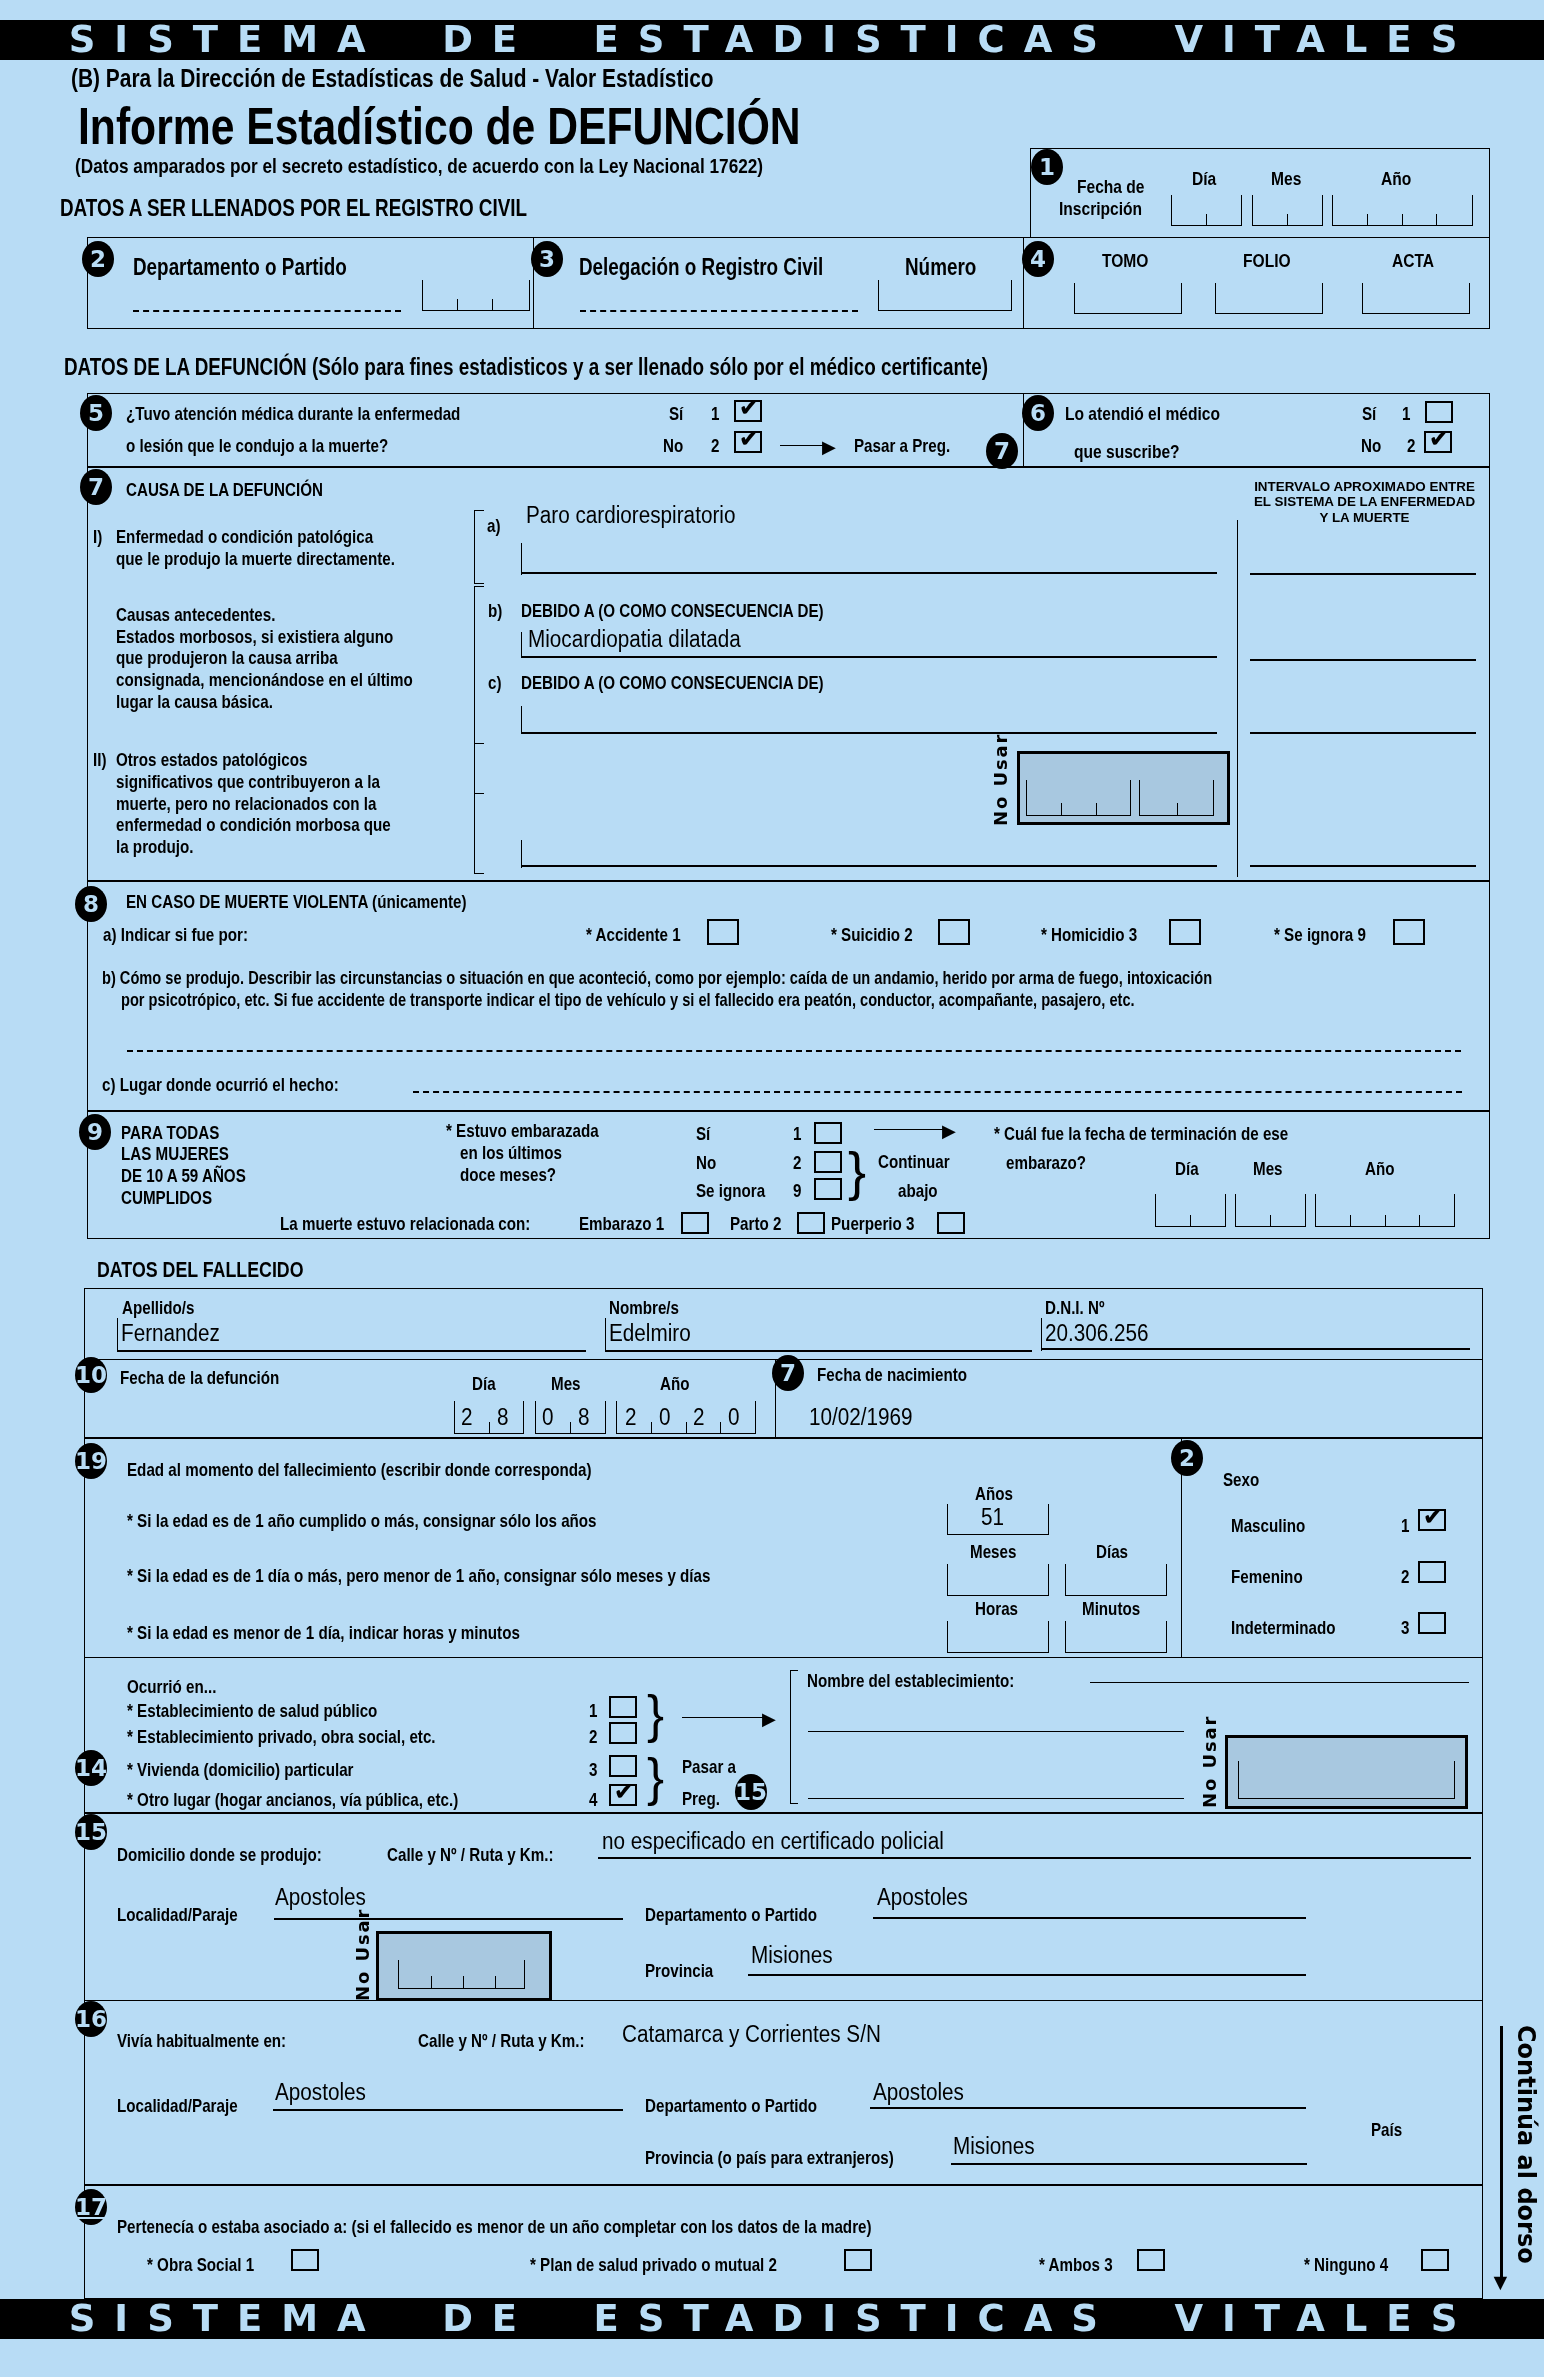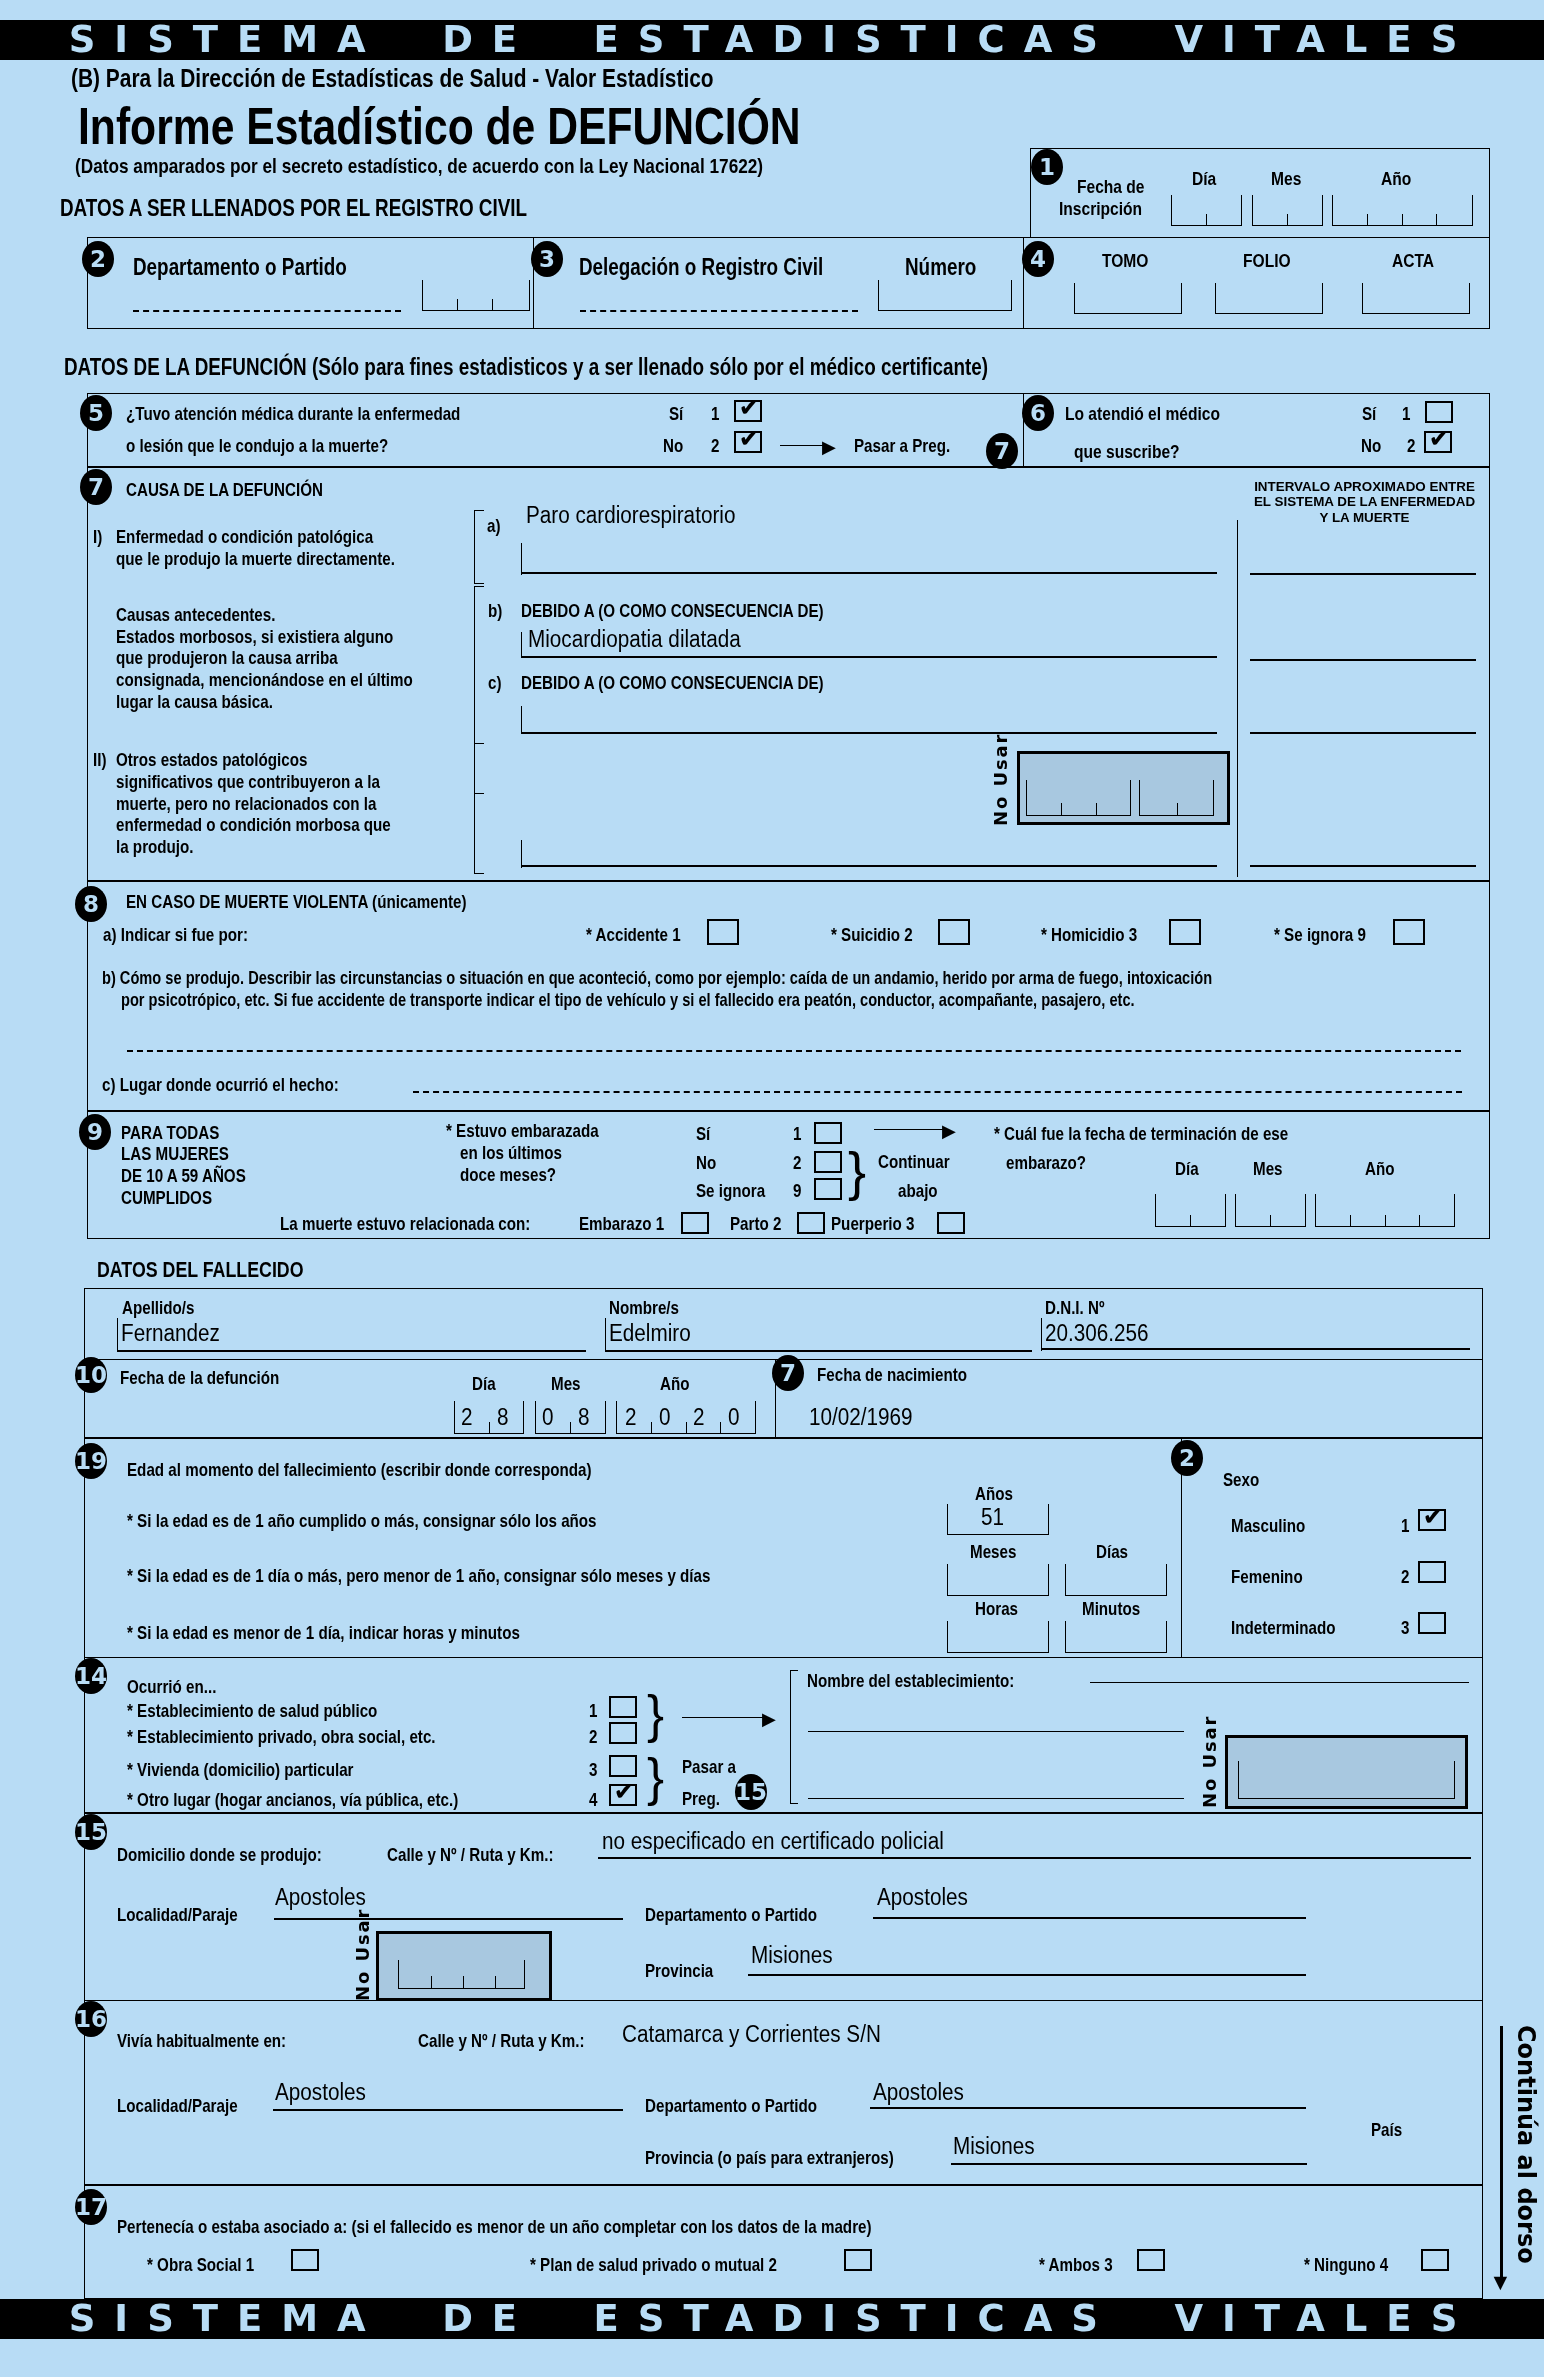--- a/index.html
+++ b/index.html
@@ -301,21 +301,21 @@
 <div class="t" style="left:1401px;top:1515px;">1</div>
 <div class="cb checked" style="left:1418px;top:1509px;"></div>
 <div class="t" style="left:1231px;top:1566px;">Femenino</div>
 <div class="t" style="left:1401px;top:1566px;">2</div>
 <div class="cb" style="left:1418px;top:1561px;"></div>
 <div class="t" style="left:1231px;top:1617px;">Indeterminado</div>
 <div class="t" style="left:1401px;top:1617px;">3</div>
 <div class="cb" style="left:1418px;top:1612px;"></div>
 
 <div class="box" style="left:84px;top:1657px;width:1399px;height:157px;"></div>
-<div class="num" style="left:75px;top:1658px;">14</div>
+<div class="num" style="left:75px;top:1750px;">14</div>
 <div class="t" style="left:127px;top:1676px;">Ocurrió en...</div>
 <div class="t" style="left:127px;top:1700px;">* Establecimiento de salud público</div>
 <div class="t" style="left:589px;top:1700px;">1</div>
 <div class="cb" style="left:609px;top:1696px;"></div>
 <div class="t" style="left:127px;top:1726px;">* Establecimiento privado, obra social, etc.</div>
 <div class="t" style="left:589px;top:1726px;">2</div>
 <div class="cb" style="left:609px;top:1722px;"></div>
 <div class="abs" style="left:647px;top:1689px;font-size:51px;line-height:51px;">}</div>
 <div class="hl" style="left:682px;top:1717px;width:83px;"></div>
 <div class="abs" style="left:762px;top:1708px;font-size:18px;">▶</div>
@@ -373,21 +373,21 @@
 <div class="line" style="left:273px;top:2109px;width:350px;"></div>
 <div class="t" style="left:645px;top:2095px;">Departamento o Partido</div>
 <div class="hw" style="left:873px;top:2079px;">Apostoles</div>
 <div class="line" style="left:870px;top:2107px;width:436px;"></div>
 <div class="t" style="left:1371px;top:2119px;">País</div>
 <div class="t" style="left:645px;top:2147px;">Provincia (o país para extranjeros)</div>
 <div class="hw" style="left:953px;top:2133px;">Misiones</div>
 <div class="line" style="left:951px;top:2163px;width:356px;"></div>
 
 <div class="box" style="left:84px;top:2184px;width:1399px;height:115px;"></div>
-<div class="num" style="left:75px;top:2189px;">17</div>
+<div class="num" style="left:75px;top:2189px;text-decoration:underline;">17</div>
 <div class="t" style="left:117px;top:2216px;">Pertenecía o estaba asociado a: (si el fallecido es menor de un año completar con los datos de la madre)</div>
 <div class="t" style="left:147px;top:2254px;">* Obra Social 1</div>
 <div class="cb" style="left:291px;top:2249px;"></div>
 <div class="t" style="left:530px;top:2254px;">* Plan de salud privado o mutual 2</div>
 <div class="cb" style="left:844px;top:2249px;"></div>
 <div class="t" style="left:1039px;top:2254px;">* Ambos 3</div>
 <div class="cb" style="left:1137px;top:2249px;"></div>
 <div class="t" style="left:1304px;top:2254px;">* Ninguno 4</div>
 <div class="cb" style="left:1421px;top:2249px;"></div>
 

